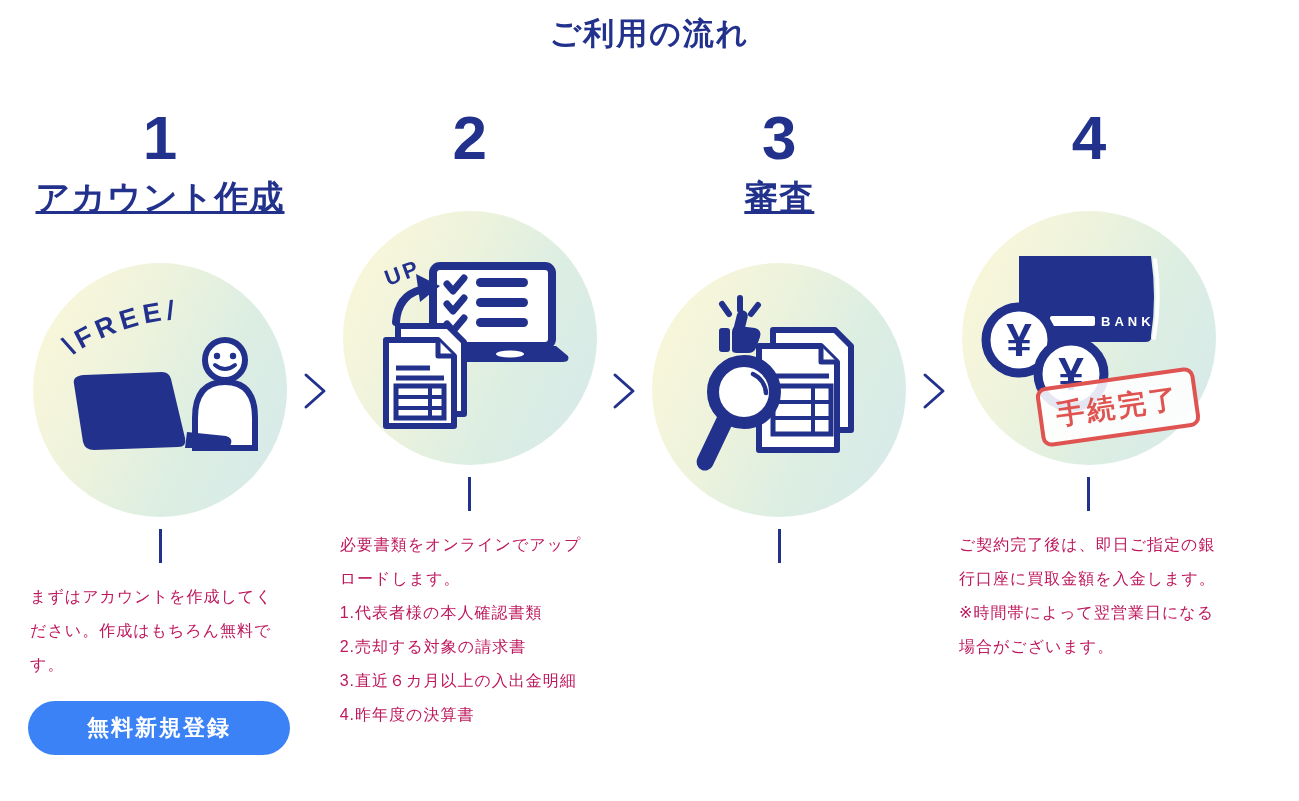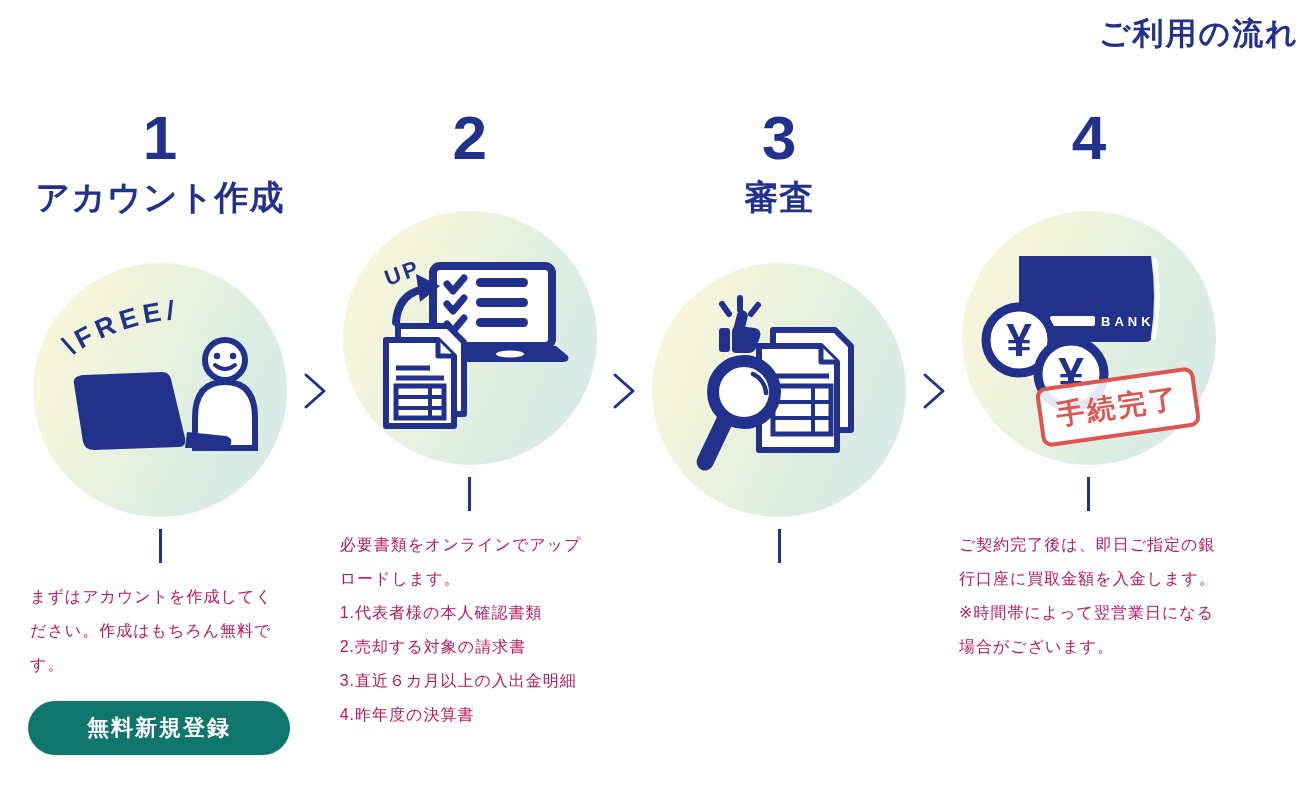--- a/index.html
+++ b/index.html
@@ -3,55 +3,55 @@
 <meta charset="utf-8">
 <style>
   html,body{margin:0;padding:0;background:#ffffff;}
   body{
     width:1299px;height:801px;overflow:hidden;
     font-family:"Liberation Sans","DejaVu Sans",sans-serif;
     color:#22318C;
   }
   .wrap{width:1299px;height:801px;position:relative;}
   .page-title{
-    padding-top:14px;margin:0;text-align:right;
+    padding-top:14px;margin:0;text-align:center;
     font-size:31px;font-weight:bold;letter-spacing:2px;color:#22318C;
     line-height:1.32;
   }
   .flow{
     display:flex;justify-content:space-between;
     padding:0 78px 0 28px;position:relative;
   }
   .step{width:264px;display:flex;flex-direction:column;}
   .step-number{
     margin-top:52px;text-align:center;
     font-size:62px;font-weight:bold;line-height:1;color:#22318C;
   }
   .step-title{
     margin-top:6px;text-align:center;
     font-size:34px;font-weight:bold;line-height:1.35;
-    letter-spacing:1px;color:#22318C;white-space:nowrap;
+    letter-spacing:1px;color:#22318C;white-space:nowrap;text-decoration:underline;
   }
   .circle{
     margin:42px auto 0;width:254px;height:254px;border-radius:50%;
     background:linear-gradient(115deg,#FAF7DA 5%,#EFF3DC 35%,#DCEEE2 65%,#D7EAEA 95%);
     position:relative;display:flex;align-items:center;justify-content:center;
   }
   .circle svg{overflow:visible;}
   .connector{
     width:3px;height:34px;background:#22318C;margin:12px auto 0;
   }
   .desc{
     margin:17px 6px 0 2px;width:258px;
     font-size:16px;line-height:34px;letter-spacing:1px;
     color:#be185d;white-space:pre-line;text-align:left;
   }
   .cta-button{
     margin-top:19px;width:262px;height:54px;border:none;cursor:pointer;
-    background:#0f766e;border-radius:27px;color:#ffffff;
+    background:#3b82f6;border-radius:27px;color:#ffffff;
     font-size:22px;font-weight:bold;letter-spacing:2px;
     font-family:"Liberation Sans","DejaVu Sans",sans-serif;
     display:flex;align-items:center;justify-content:center;
   }
   .chevron{position:absolute;top:316px;width:28px;height:40px;}
   .chevron:nth-of-type(1){left:301px;}
   .stamp{
     position:absolute;left:76px;top:166px;
     transform:rotate(-8deg);
     border:4px solid #DF5450;border-radius:10px;

